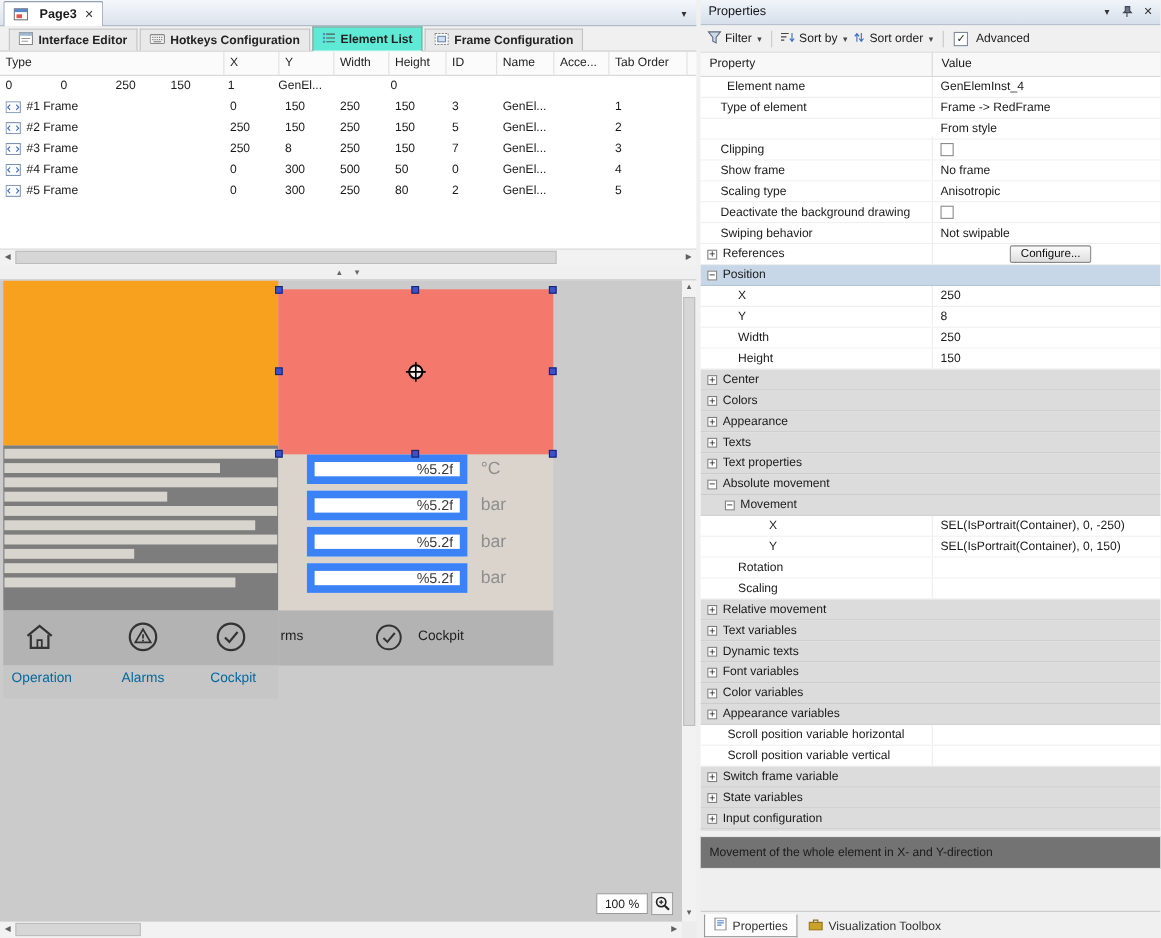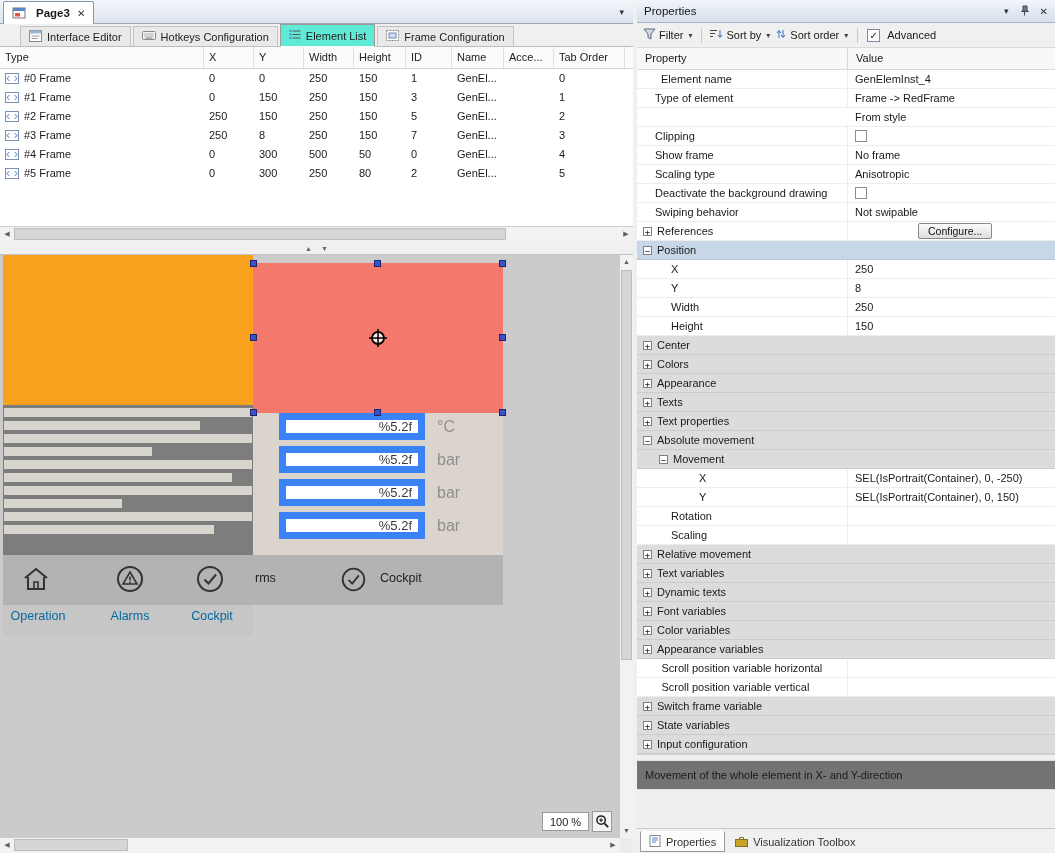--- a/index.html
+++ b/index.html
@@ -12,21 +12,21 @@
     background:linear-gradient(#f4f7fb,#dce3ed); border-bottom:1px solid #9aa7b8; }
   .doc-tab { position:absolute; left:3px; top:1px; height:23px; background:#fff;
     border:1px solid #8a97a8; border-bottom:none; border-radius:2px 2px 0 0;
     display:flex; align-items:center; gap:5px; padding:0 8px; }
   .doc-tab-label { font-weight:bold; font-size:11.5px; }
   .doc-close { font-size:10px; color:#333; margin-left:2px; cursor:default; }
   .tabbar-dd { position:absolute; right:9px; top:7px; font-size:9px; color:#333; }
 
   
   .subtabs { position:absolute; left:0; top:24px; width:633px; height:23px; background:#f0f0f0;
-    border-bottom:1px solid #bdbdbd; display:flex; align-items:flex-end; padding-left:20px; gap:2px; }
+    border-bottom:1px solid #bdbdbd; display:flex; align-items:flex-end; padding-left:8px; gap:2px;font-weight:bold; }
   .subtab { height:20px; display:flex; align-items:center; gap:5px; padding:0 8px;
     border:1px solid #c3c3c3; border-bottom:none; background:#e9e9e9; color:#222; white-space:nowrap; }
   .subtab.active { background:#5eead4; height:23px; border-color:#9a9a9a; margin-bottom:-1px; border-bottom:1px solid #fff; }
 
   
   .etable { position:absolute; left:0; top:47px; width:633px; height:180px; background:#fff;
     border-bottom:1px solid #cfcfcf; overflow:hidden; }
   .et-header { display:flex; height:22px; border-bottom:1px solid #d6d6d6; background:#fbfbfb; }
   .et-h { padding:4px 0 0 5px; border-right:1px solid #e0e0e0; color:#222; overflow:hidden; white-space:nowrap; }
   .et-row { display:flex; height:19px; }
@@ -179,29 +179,20 @@
         <div class="et-h c2">Y</div>
         <div class="et-h c3">Width</div>
         <div class="et-h c4">Height</div>
         <div class="et-h c5">ID</div>
         <div class="et-h c6">Name</div>
         <div class="et-h c7">Acce...</div>
         <div class="et-h c8">Tab Order</div>
       </div>
     <div>
         <div class="et-row">
-          <div class="et-cell c0">
-            <span class="fr-ic">
-              <svg width="14" height="11" viewBox="0 0 14 11">
-                <rect x="0.5" y="0.5" width="13" height="10" fill="#fff" stroke="#7a93b3"></rect>
-                <path d="M4.2 3.2 2 5.5l2.2 2.3M9.8 3.2 12 5.5 9.8 7.8" fill="none" stroke="#3a6bbf"></path>
-              </svg>
-            </span>
-            <span>#0 Frame</span>
-          </div>
           <div class="et-cell c1">0</div>
           <div class="et-cell c2">0</div>
           <div class="et-cell c3">250</div>
           <div class="et-cell c4">150</div>
           <div class="et-cell c5">1</div>
           <div class="et-cell c6">GenEl...</div>
           <div class="et-cell c7"></div>
           <div class="et-cell c8">0</div>
         </div>
         <div class="et-row">

